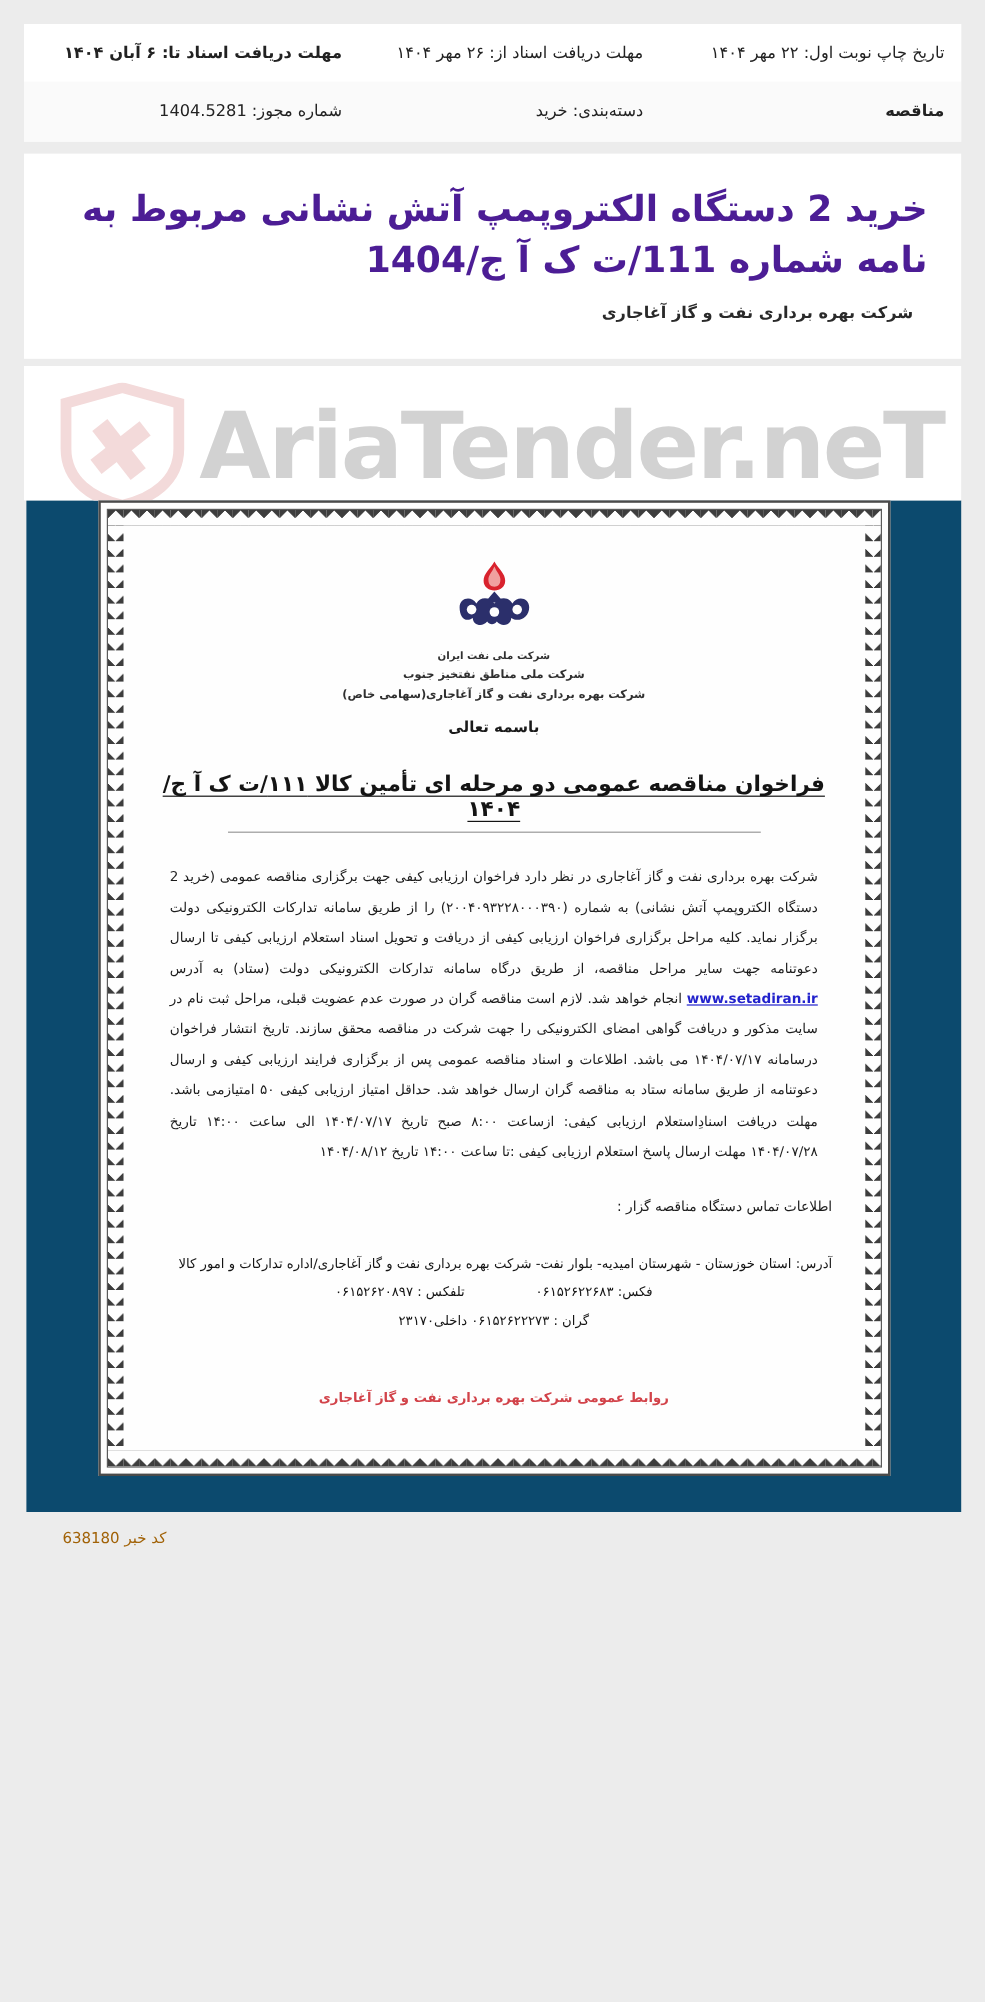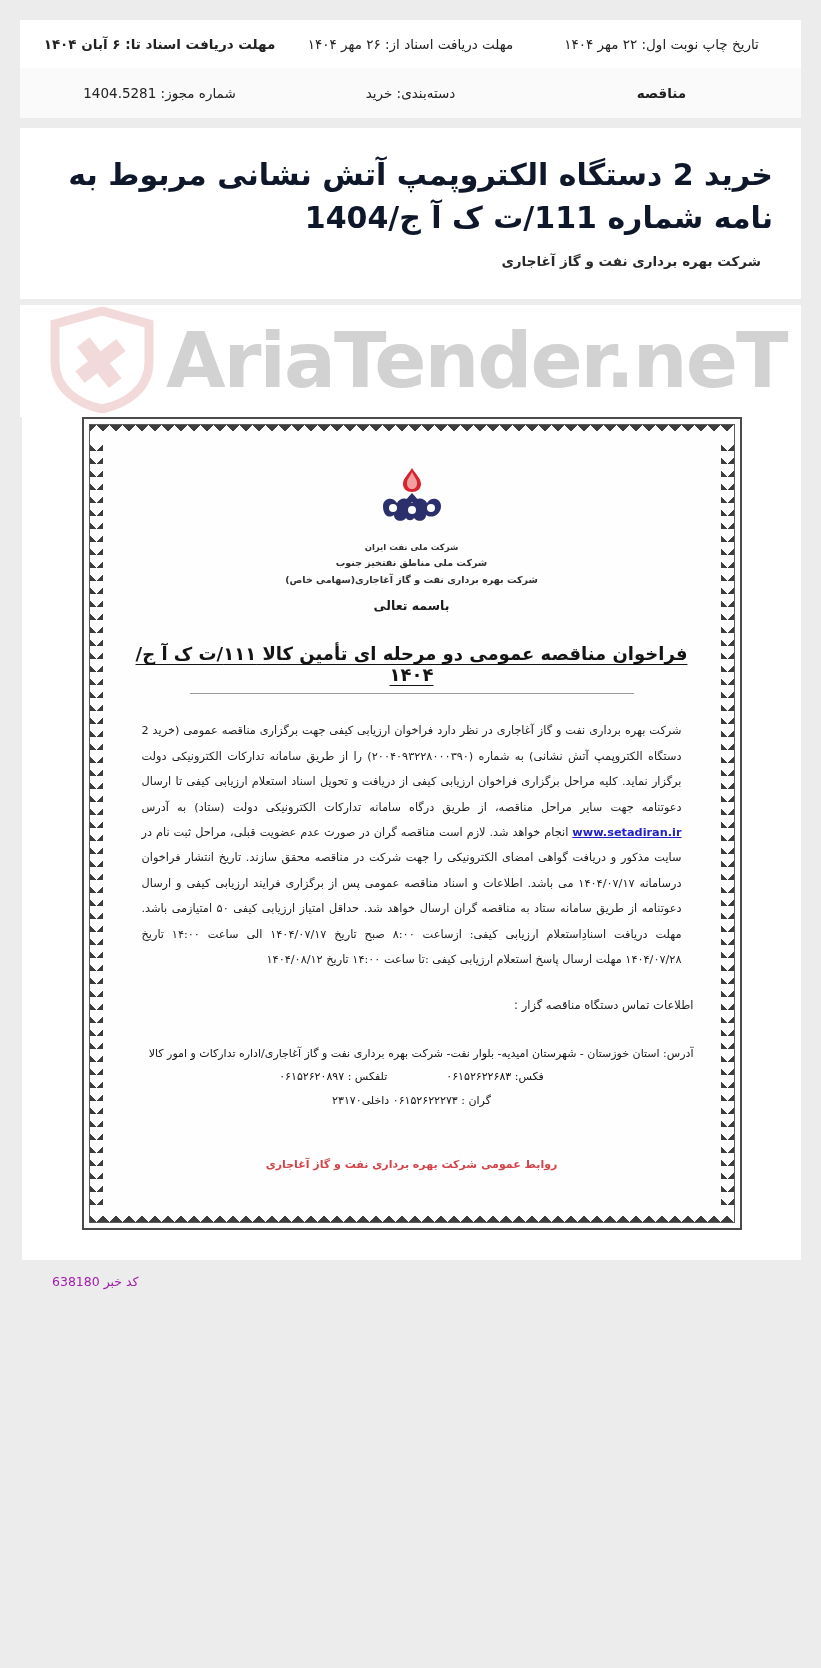--- a/index.html
+++ b/index.html
@@ -37,21 +37,21 @@
   .meta-row.r1 {
     height: 48px;
     background: #ffffff;
   }
   .meta-row.r2 {
     height: 50px;
     background: #fafafa;
   }
   .meta-cell {
     flex: 1;
-    text-align: center;
+    text-align: right;
     font-size: 13.5px;
     color: #222;
     white-space: nowrap;
     line-height: 1.4;
   }
   .meta-cell.bold {
     font-weight: bold;
   }
 
   
@@ -60,21 +60,21 @@
     margin: 10px 20px 0 20px;
     width: 781px;
     box-sizing: border-box;
     padding: 26px 28px 18px 28px;
     position: relative;
     overflow: hidden;
   }
   .doc-title {
     font-size: 30px;
     font-weight: bold;
-    color: #0f172a;
+    color: #4c1d95;
     line-height: 1.42;
     text-align: right;
     margin: 0 0 14px 0;
     letter-spacing: -0.2px;
   }
   .doc-sub {
     font-size: 13.5px;
     font-weight: bold;
     color: #2a2a2a;
     text-align: right;
@@ -87,21 +87,21 @@
     height: 112px;
     margin: 6px 20px 0 20px;
     width: 781px;
     background: #ffffff;
     overflow: hidden;
     direction: ltr;
   }
   .wm-inner {
     position: absolute;
     left: 28px;
-    top: 2px;
+    top: 14px;
     display: flex;
     align-items: center;
     gap: 10px;
   }
   .wm-shield {
     width: 108px;
     height: 106px;
     position: relative;
     flex: none;
   }
@@ -110,21 +110,21 @@
     font-size: 77px;
     font-weight: bold;
     color: #d2d2d2;
     letter-spacing: -2px;
     line-height: 1;
     white-space: nowrap;
   }
 
   
   .scan-wrap {
-    background: #ffffff;
+    background: #0c4a6e;
     margin: 0 20px 0 20px;
     width: 779px;
     box-sizing: border-box;
     padding: 0 0 30px 0;
   }
   .scan {
     margin: 0 auto;
     width: 660px;
     background: #fdfdfd;
     border: 2px solid #4a4a4a;
@@ -271,21 +271,21 @@
   }
 
   
   .news-code {
     margin: 14px 20px 20px 20px;
     width: 781px;
     text-align: left;
     padding-left: 32px;
     box-sizing: border-box;
     font-size: 12.5px;
-    color: #a21caf;
+    color: #a16207;
     direction: ltr;
   }
 </style>
 </head>
 <body>
 
 <div class="page">
 
   <div class="meta-card">
     <div class="meta-row r1">

